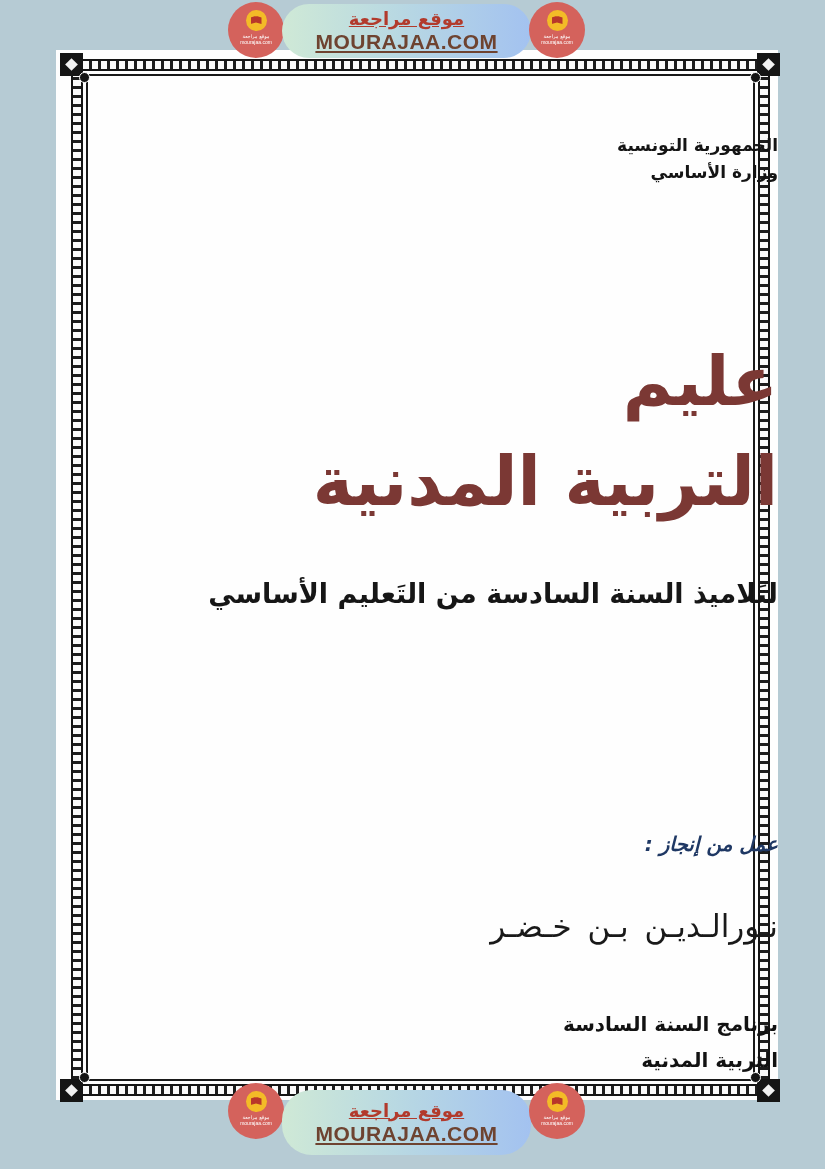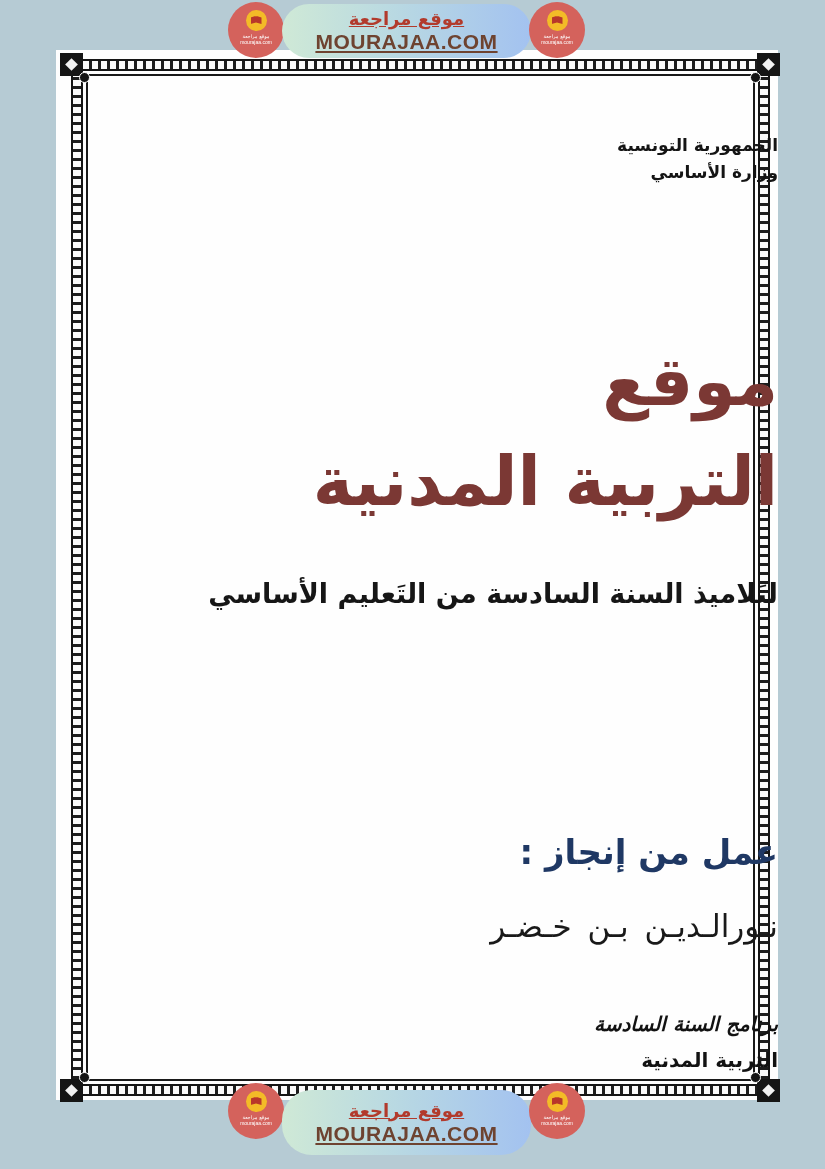--- a/index.html
+++ b/index.html
@@ -52,23 +52,23 @@
   .c-br { right:-2px; bottom:-2px; } .c-br::after { left:-7px; top:-7px; }
 
   
   .centered { position:absolute; left:0; width:100%; text-align:right; direction:rtl; }
   .ministry { top:82px; font-size:17px; font-weight:bold; color:#141414; line-height:27px; }
   .doc-title {
     top:282px; font-size:68px; font-weight:bold; color:#7b3834;
     line-height:100px; letter-spacing:1px;
   }
   .doc-subtitle { top:528px; font-size:27px; font-weight:bold; color:#161616;padding-left:16px; }
-  .byline { top:782px; font-size:34px; font-weight:bold; color:#1f3864; }
+  .byline { top:782px; font-size:20px; font-weight:bold; color:#1f3864;font-style:italic; }
   .author { top:858px; font-size:31px; font-weight:normal; color:#191919; word-spacing:6px; }
-  .program-line1 { top:962px; font-size:20px; font-weight:bold; color:#121212;font-style:italic; }
+  .program-line1 { top:962px; font-size:20px; font-weight:bold; color:#121212; }
   .program-line2 { top:998px; font-size:20px; font-weight:bold; color:#121212; }
 
   
   .banner { position:absolute; left:228px; width:357px; }
   .banner-top { top:0; height:60px; }
   .banner-bottom { top:1081px; height:74px; }
   .pill {
     position:absolute; left:54px; right:54px; border-radius:30px;
     background:linear-gradient(90deg,#cfe9d6 0%,#b9d9e2 45%,#a3c2f0 100%);
     display:flex; flex-direction:column; align-items:center; justify-content:center;
@@ -114,21 +114,21 @@
   <div class="corner c-tr"></div>
   <div class="corner c-bl"></div>
   <div class="corner c-br"></div>
 
   <div class="centered ministry">
     <div>الجمهورية التونسية</div>
     <div>وزارة الأساسي</div>
   </div>
 
   <div class="centered doc-title">
-    <div>موقع</div>
+    <div>عليم</div>
     <div>التربية المدنية</div>
   </div>
 
   <div class="centered doc-subtitle">لتَلاميذ السنة السادسة من التَعليم الأساسي</div>
 
   <div class="centered byline">عمل من إنجاز :</div>
 
   <div class="centered author">نـورالـديـن بـن خـضـر</div>
 
   <div class="centered program-line1">برنامج السنة السادسة</div>

